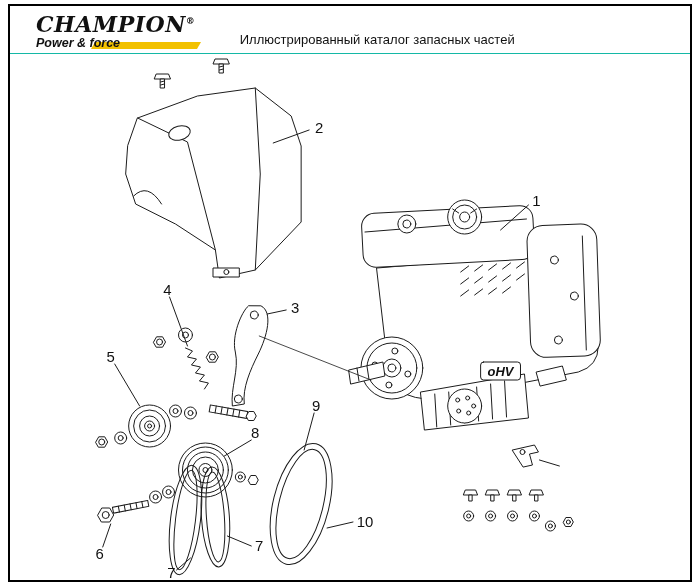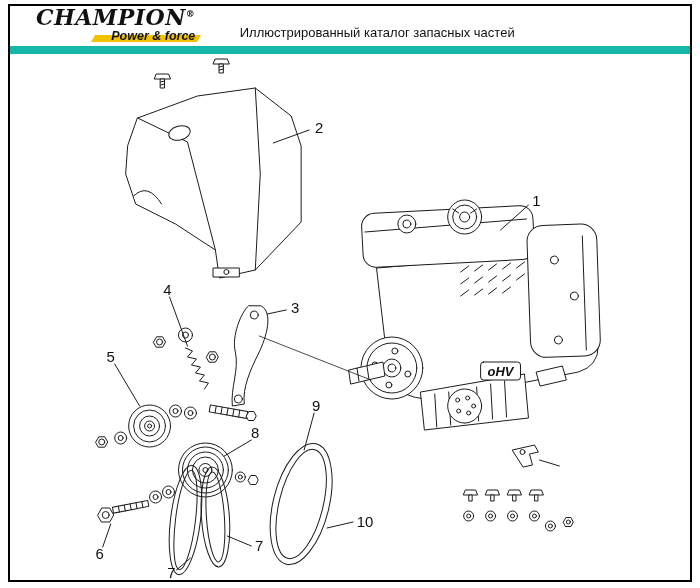--- a/index.html
+++ b/index.html
@@ -1,23 +1,23 @@
 <!DOCTYPE html>
 <html><head>
 <meta charset="utf-8">
 <style>
   html,body{margin:0;padding:0;width:700px;height:588px;background:#fff;
     font-family:"Liberation Sans",sans-serif;color:#111;}
   .page{position:absolute;left:8px;top:4px;right:8px;bottom:6px;border:2px solid #000;box-sizing:border-box;background:#fff;}
-  header{position:relative;display:flex;align-items:flex-end;height:48px;border-bottom:8px solid #14b8a6;
+  header{position:relative;display:flex;align-items:flex-end;height:48px;border-bottom:1px solid #14b8a6;
     padding:2px 30px 4px 26px;box-sizing:border-box;}
   .brand{line-height:1;}
   .brand-name{font-family:"DejaVu Serif",serif;font-style:italic;font-weight:bold;font-size:22px;letter-spacing:.5px;}
   .reg{font-size:9px;vertical-align:super;font-style:normal;}
-  .brand-tagline{position:relative;display:block;text-align:right;font-style:italic;font-weight:bold;font-size:12.5px;margin-top:2px;z-index:0;}
+  .brand-tagline{position:relative;display:block;text-align:left;font-style:italic;font-weight:bold;font-size:12.5px;margin-top:2px;z-index:0;}
   .brand-tagline::before{content:"";position:absolute;right:-4px;bottom:0;width:106px;height:7px;
     background:#F2C100;transform:skewX(-30deg);z-index:-1;}
   .title{position:absolute;left:54%;transform:translateX(-50%);bottom:6px;font-size:13px;white-space:nowrap;text-align:right;}
   .model{margin-left:auto;font-size:12.5px;padding-bottom:1px;white-space:nowrap;}
   .diagram{position:absolute;left:0;right:0;top:48px;bottom:0;}
   .diagram svg{display:block;width:100%;height:100%;}
   svg text{font-family:"Liberation Sans",sans-serif;fill:#111;stroke:none;font-size:15px;text-anchor:middle;}
   svg text.ohv{font-size:13px;font-style:italic;font-weight:bold;text-anchor:start;}
 </style>
 </head>

